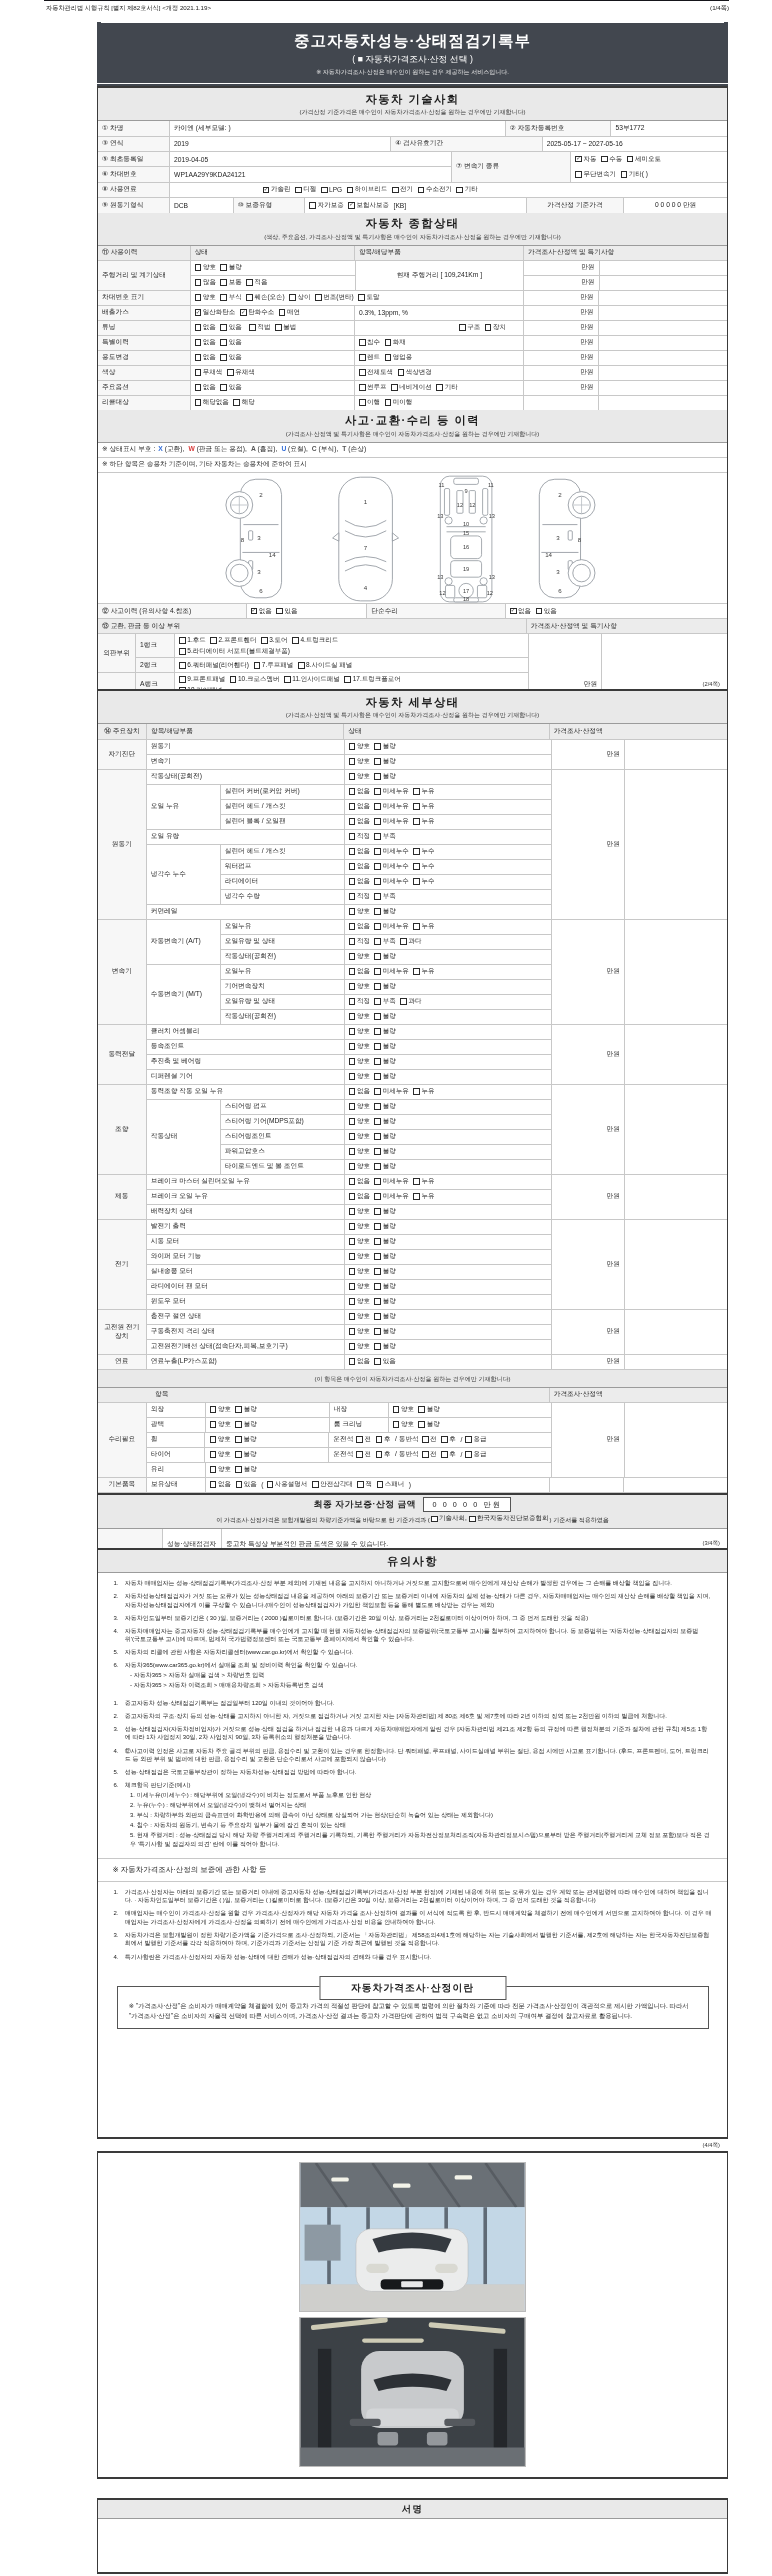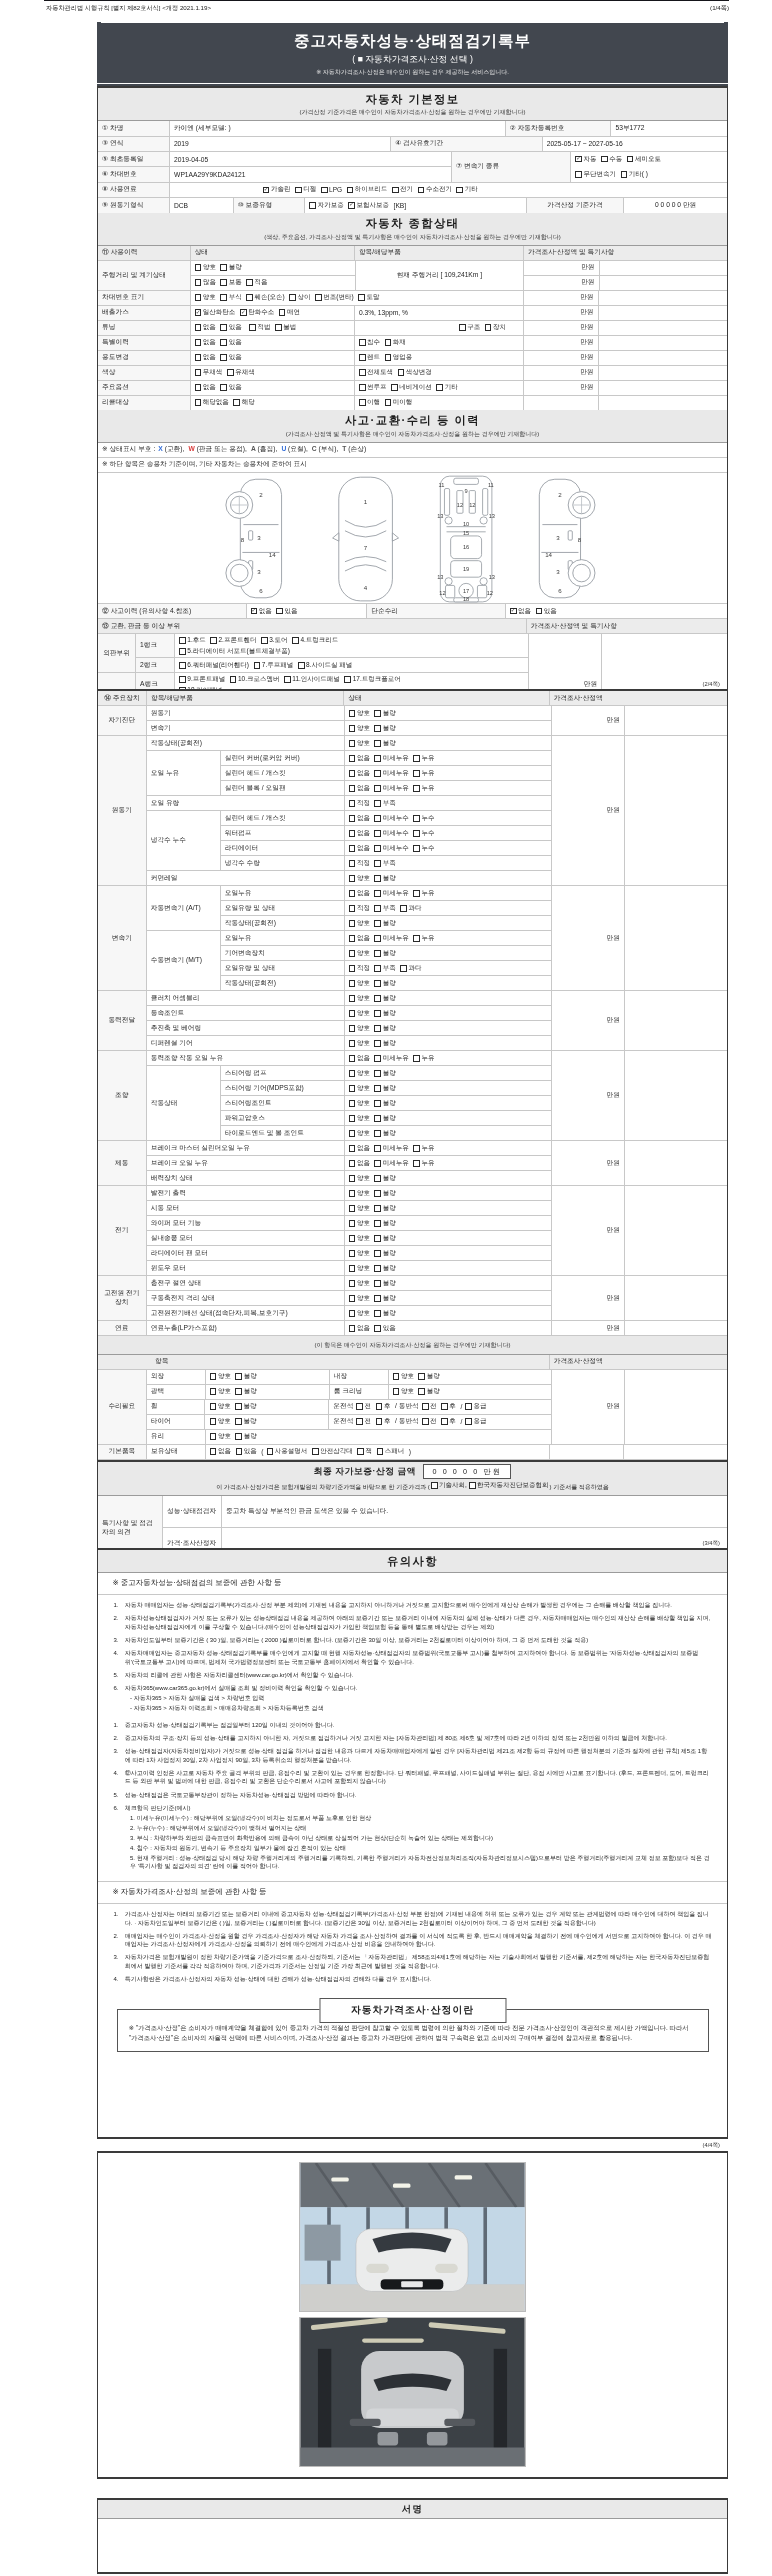--- a/index.html
+++ b/index.html
@@ -94,21 +94,21 @@
       <div class="title-rule"></div>
       <h1>중고자동차성능·상태점검기록부</h1>
       <div class="title-sub">( ■ 자동차가격조사·산정 선택 )</div>
       <div class="title-note">※ 자동차가격조사·산정은 매수인이 원하는 경우 제공하는 서비스입니다.</div>
     </div>
     <div class="doc-no">제 0225022645호</div>
   </div>
 
   <div class="abs box" id="box1" style="top:86px;">
       <div class="shead">
-        <div class="st">자동차 기본정보</div>
+        <div class="st">자동차 기술사회</div>
         <div class="sn">(가격산정 기준가격은 매수인이 자동차가격조사·산정을 원하는 경우에만 기재합니다)</div>
       </div>
       <div class="t">
         <div class="tr" style="min-height:14.4px">
           <div class="td lab" style="width:72px">① 차명</div>
           <div class="td " style="width:337px">카이엔 (세부모델: )</div>
           <div class="td lab" style="width:106px">② 자동차등록번호</div>
           <div class="td nr" style="width:116px">53부1772</div>
         </div>
         <div class="tr" style="min-height:14.4px">
@@ -765,20 +765,24 @@
             </div>
           </div>
         </div>
         <div class="td price" style="width:75px;border-left:0.5px solid #c8c8c8;align-items:center">만원</div>
         <div class="td nr" style="width:126px"></div>
       </div>
     </div>
   <div class="pagemark" style="top:681px;">(2/4쪽)</div>
 
   <div class="abs box" id="box2" style="top:689px;">
+      <div class="shead">
+        <div class="st">자동차 세부상태</div>
+        <div class="sn">(가격조사·산정액 및 특기사항은 매수인이 자동차가격조사·산정을 원하는 경우에만 기재합니다)</div>
+      </div>
       <div class="tr" style="min-height:14.4px">
         <div class="td hd ctr" style="width:49px">⑭ 주요장치</div>
         <div class="td hd" style="width:198px">항목/해당부품</div>
         <div class="td hd" style="width:206px">상태</div>
         <div class="td hd nr" style="width:178px">가격조사·산정액</div>
       </div>
       <div class="tr">
         <div class="td lab ctr" style="width:49px;text-align:center">자기진단</div>
         <div class="col" style="width:404px">
           <div class="sr" style="min-height:14px">
@@ -1672,21 +1676,20 @@
           </div>
         </div>
       </div>
     </div>
   <div class="pagemark" style="top:1540px;">(3/4쪽)</div>
 
   <div class="abs box" id="box3" style="top:1548px;height:591px;overflow:hidden;">
       <div class="shead">
         <div class="st">유의사항</div>
       </div>
-      <div class="nhead">※ 중고자동차성능·상태점검의 보증에 관한 사항 등</div>
       <div class="nbody">
         <div class="nitem">
           <span class="nnum">1.</span>
           <div class="ntext">자동차 매매업자는 성능·상태점검기록부(가격조사·산정 부분 제외)에 기재된 내용을 고지하지 아니하거나 거짓으로 고지함으로써 매수인에게 재산상 손해가 발생한 경우에는 그 손해를 배상할 책임을 집니다.</div>
         </div>
         <div class="nitem">
           <span class="nnum">2.</span>
           <div class="ntext">자동차성능상태점검자가 거짓 또는 오류가 있는 성능상태점검 내용을 제공하여 아래의 보증기간 또는 보증거리 이내에 자동차의 실제 성능·상태가 다른 경우, 자동차매매업자는 매수인의 재산상 손해를 배상할 책임을 지며, 자동차성능상태점검자에게 이를 구상할 수 있습니다.(매수인이 성능상태점검자가 가입한 책임보험 등을 통해 별도로 배상받는 경우는 제외)</div>
         </div>
         <div class="nitem">

